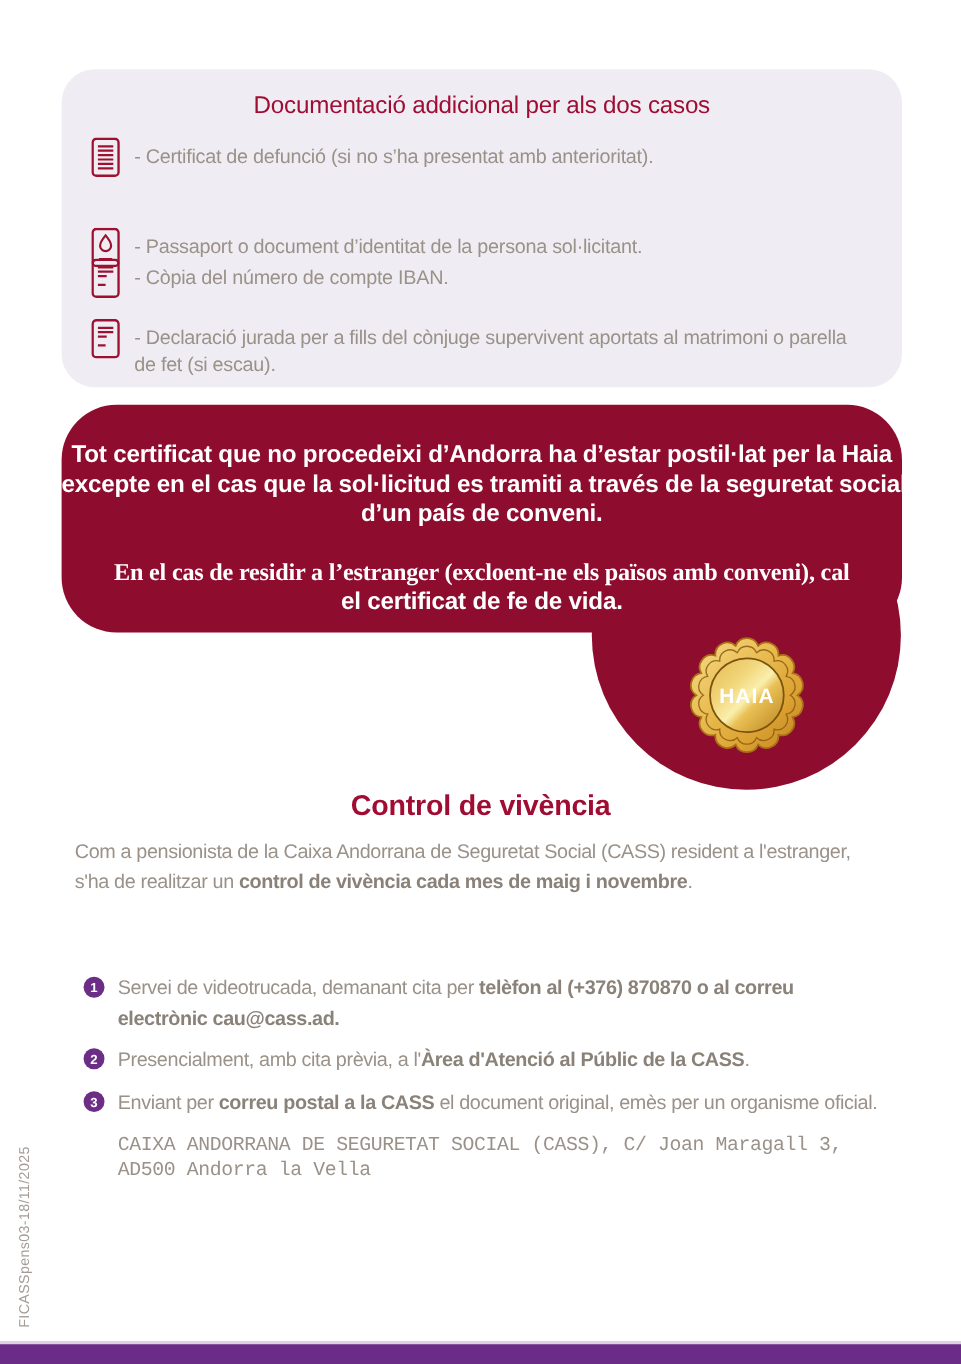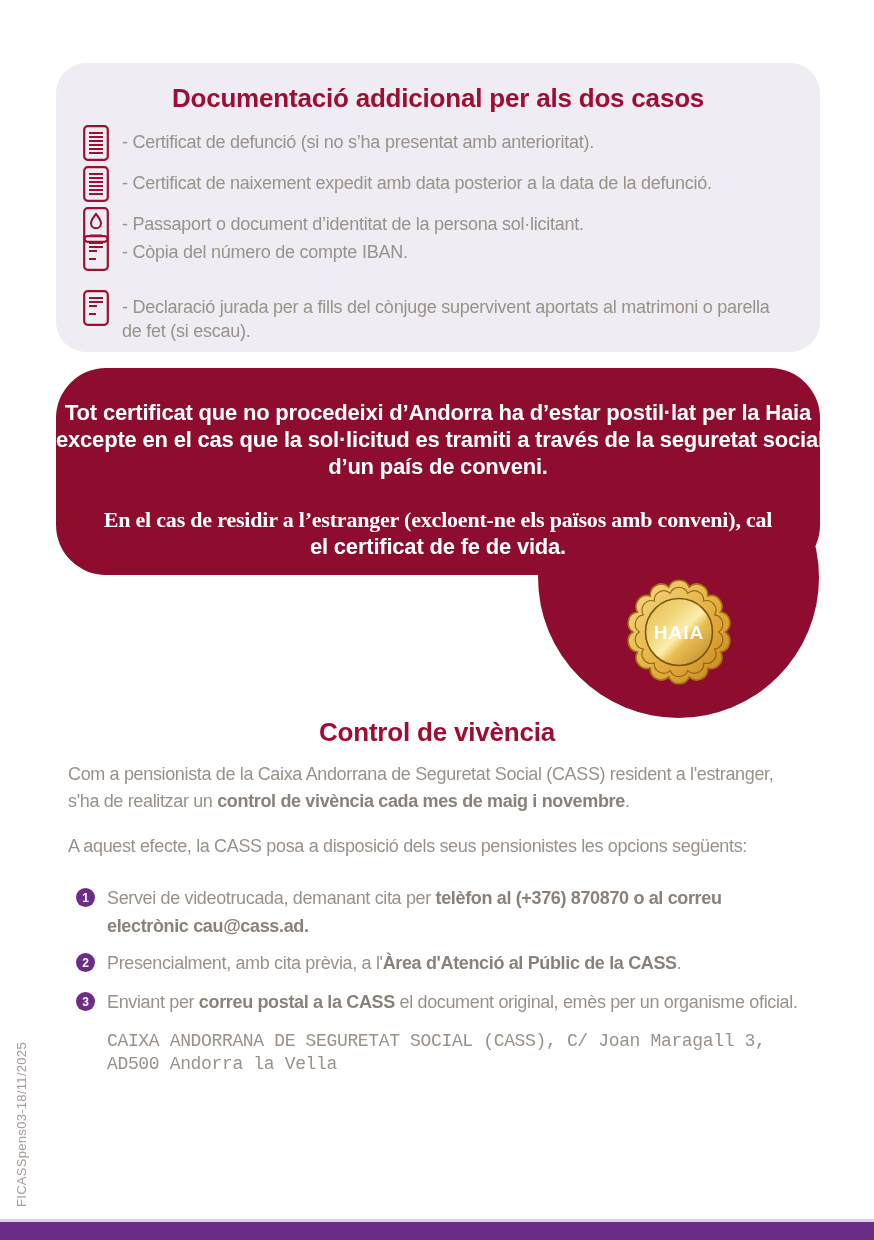--- a/index.html
+++ b/index.html
@@ -8,21 +8,21 @@
     font-family:"Liberation Sans", sans-serif; overflow:hidden;
   }
 
   
   .doc-box {
     position:absolute; left:56px; top:63px; width:764px; height:289px;
     background:#EFEDF3; border-radius:30px;
   }
   .doc-title {
     position:absolute; top:20px; left:0; right:0; margin:0;
-    text-align:center; font-size:26px; font-weight:bold; color:#A00D33;
+    text-align:center; font-size:22px; font-weight:normal; color:#A00D33;
     letter-spacing:-0.2px;
   }
   .doc-row { position:absolute; left:27px; display:flex; gap:13px; }
   .doc-icon { width:26px; height:36px; flex:0 0 26px; }
   .doc-icon svg { display:block; }
   .doc-text {
     font-size:18px; color:#9A9189; line-height:24px; padding-top:5px;
     letter-spacing:-0.25px;
   }
   .doc-text .ln { white-space:nowrap; }
@@ -98,38 +98,20 @@
               <line x1="6" y1="24" x2="20" y2="24"></line>
               <line x1="6" y1="28" x2="20" y2="28"></line>
             </g>
           </svg>
       </span>
       <div class="doc-text">
           <div class="ln">- Certificat de defunció (si no s’ha presentat amb anterioritat).</div>
         </div>
     </div>
 
-    <div class="doc-row" style="top:103px">
-      <span class="doc-icon">
-        <svg width="26" height="36" viewBox="0 0 26 36">
-            <rect x="1.2" y="1.2" width="23.6" height="33.6" rx="3.5" fill="none" stroke="#9E1030" stroke-width="2.2"></rect>
-            <g stroke="#9E1030" stroke-width="2">
-              <line x1="6" y1="8" x2="20" y2="8"></line>
-              <line x1="6" y1="12" x2="20" y2="12"></line>
-              <line x1="6" y1="16" x2="20" y2="16"></line>
-              <line x1="6" y1="20" x2="20" y2="20"></line>
-              <line x1="6" y1="24" x2="20" y2="24"></line>
-              <line x1="6" y1="28" x2="20" y2="28"></line>
-            </g>
-          </svg>
-      </span>
-      <div class="doc-text">
-          <div class="ln">- Certificat de naixement expedit amb data posterior a la data de la defunció.</div>
-        </div>
-    </div>
 
     <div class="doc-row" style="top:144px">
       <span class="doc-icon">
         <svg width="26" height="36" viewBox="0 0 26 36">
             <rect x="1.2" y="1.2" width="23.6" height="33.6" rx="3.5" fill="none" stroke="#9E1030" stroke-width="2.2"></rect>
             <path d="M13 7 C10.5 10 8 13.5 8 16.3 a5 5 0 0 0 10 0 C18 13.5 15.5 10 13 7 Z" fill="none" stroke="#9E1030" stroke-width="2"></path>
             <line x1="7" y1="28.5" x2="19" y2="28.5" stroke="#9E1030" stroke-width="2"></line>
           </svg>
       </span>
       <div class="doc-text">
@@ -208,21 +190,20 @@
     </svg>
   </div>
 
   <h1 class="section-title">Control de vivència</h1>
 
   <p class="intro body-grey">
     <span class="ln1">Com a pensionista de la Caixa Andorrana de Seguretat Social (CASS) resident a l'estranger,</span>
     <span>s'ha de realitzar un </span><b>control de vivència cada mes de maig i novembre</b><span>.</span>
   </p>
 
-  <p class="lead body-grey">A aquest efecte, la CASS posa a disposició dels seus pensionistes les opcions següents:</p>
 
   <div class="opt" style="top:884px">
     <span class="num">1</span>
     <div class="opt-text">
       <div class="ln"><span>Servei de videotrucada, demanant cita per </span><b>telèfon al (+376) 870870 o al correu</b></div>
       <div class="ln"><b>electrònic cau@cass.ad.</b></div>
     </div>
   </div>
 
   <div class="opt" style="top:949px">

